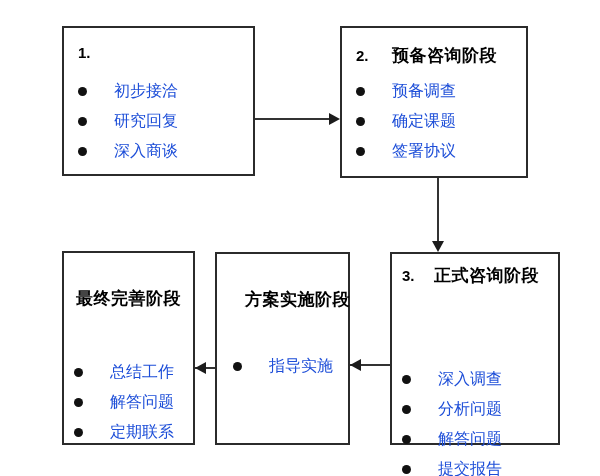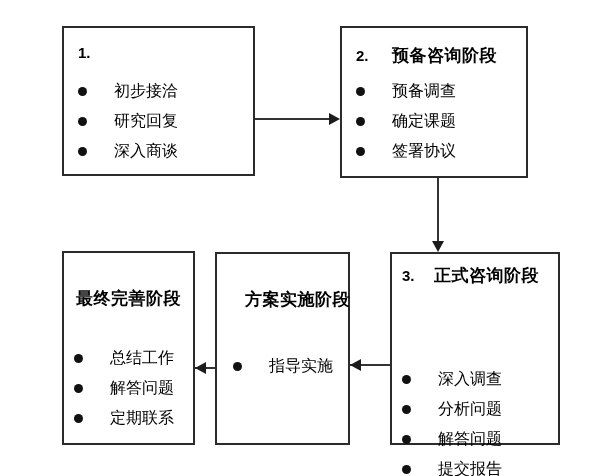--- a/index.html
+++ b/index.html
@@ -72,21 +72,21 @@
   }
   .bullet-dot i {
     display: block;
     width: 9px;
     height: 9px;
     border-radius: 50%;
     background: #111111;
   }
   .bullet-text {
     font-size: 16px;
-    color: #000000;
+    color: #1d4ed8;
     white-space: nowrap;
   }
 
   
   .arrow {
     position: absolute;
   }
   .arrow-line-h {
     position: absolute;
     height: 2px;
@@ -224,21 +224,21 @@
           </span>
         <span class="bullet-text">指导实施</span>
       </li>
     </ul>
   </div>
 
   <div class="box" style="left:62px; top:251px; width:133px; height:194px;">
     <div class="title-center" style="top:34px;">
       <span class="box-title">最终完善阶段</span>
     </div>
-    <ul class="bullets" style="top:90px; left:10px;">
+    <ul class="bullets" style="top:104px; left:10px;">
       <li class="bullet-item">
         <span class="bullet-dot">
             <i></i>
           </span>
         <span class="bullet-text">总结工作</span>
       </li>
       <li class="bullet-item">
         <span class="bullet-dot">
             <i></i>
           </span>

